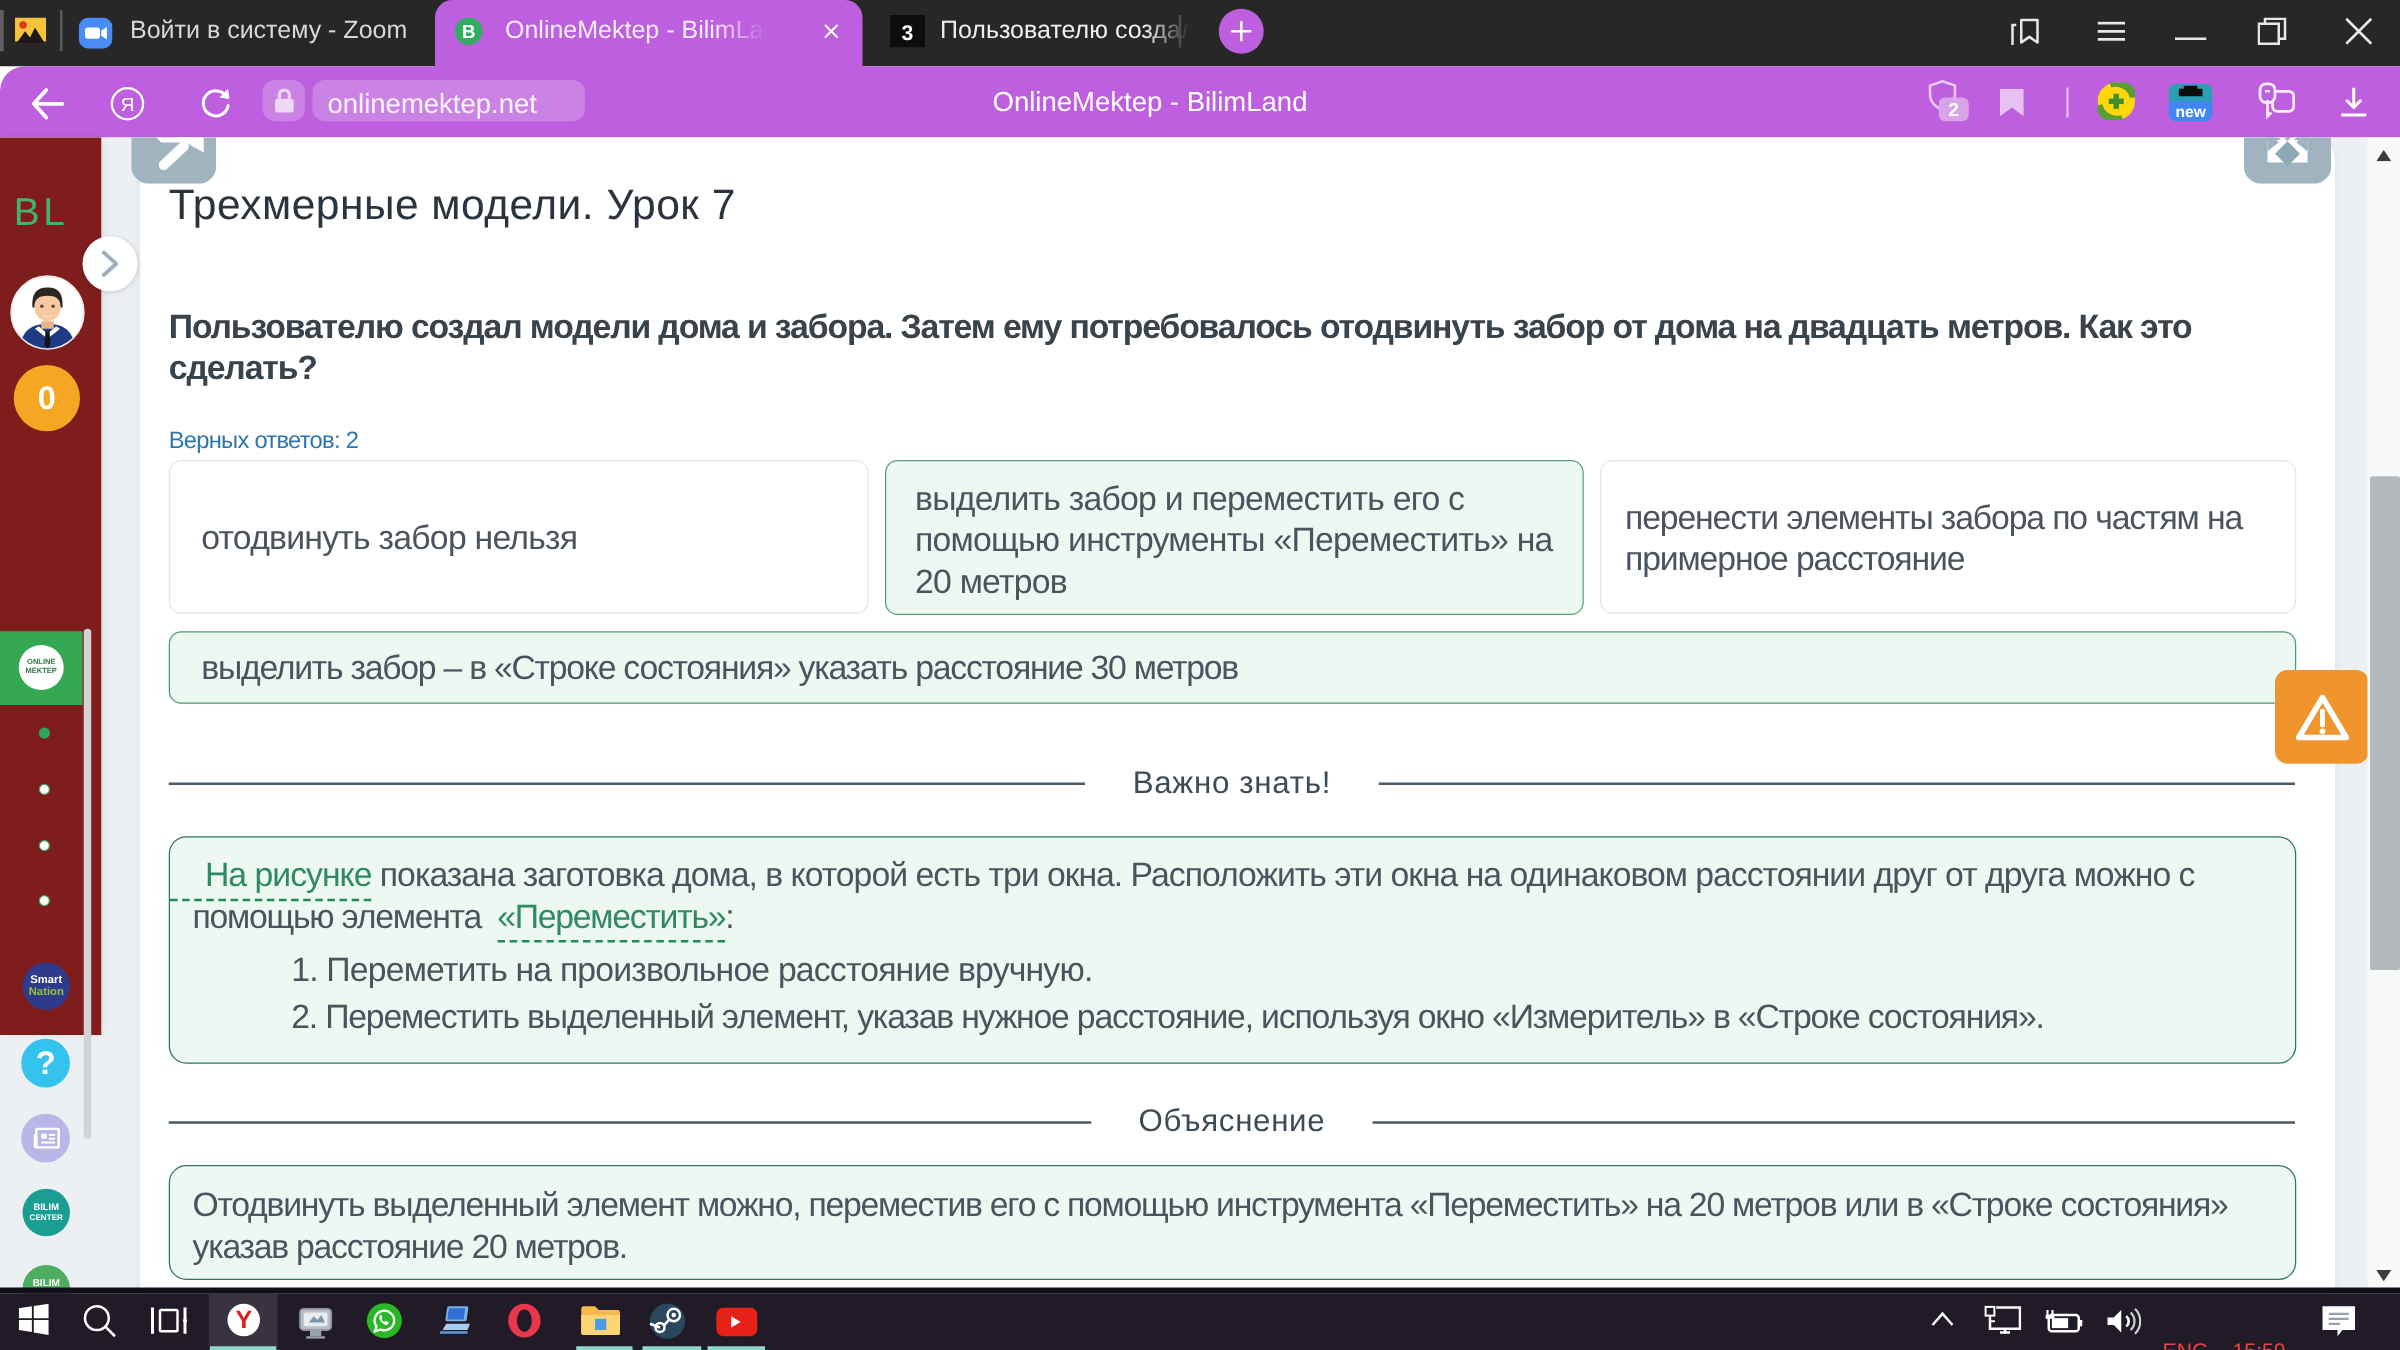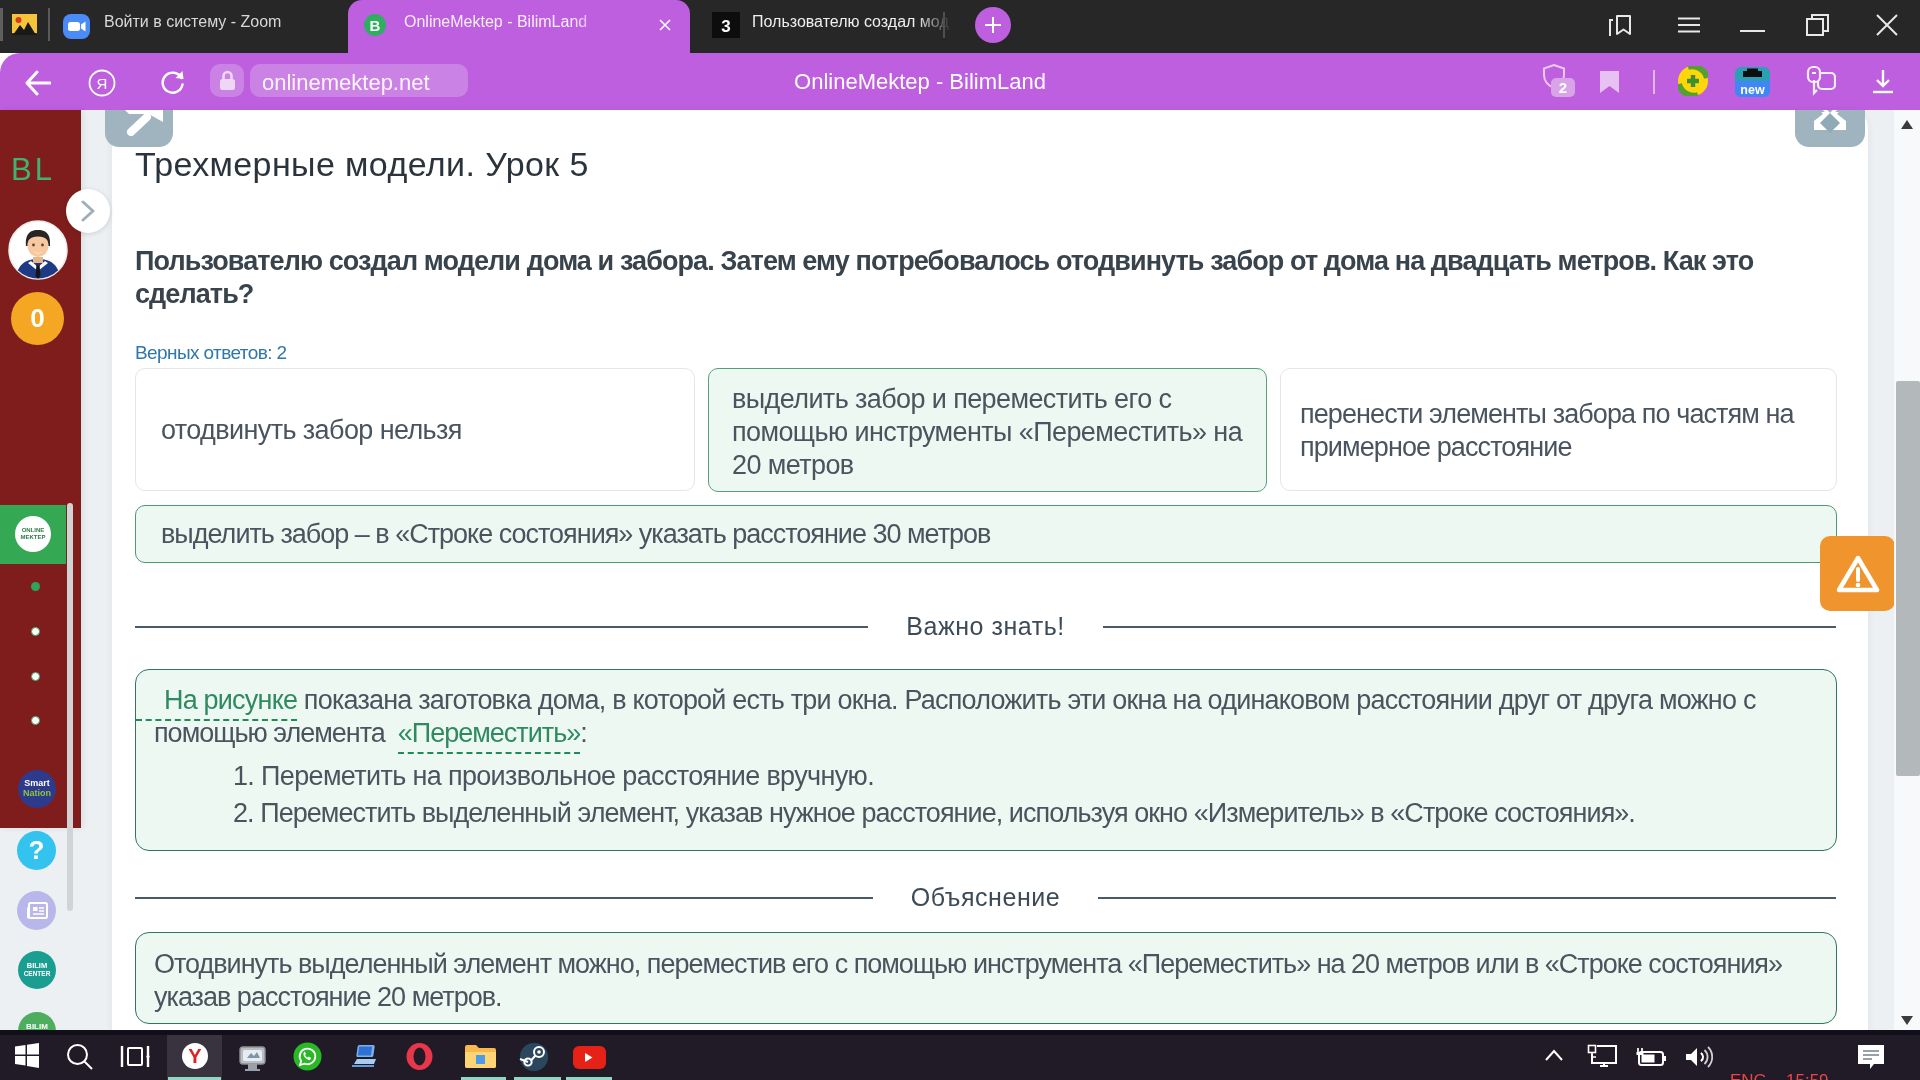--- a/index.html
+++ b/index.html
@@ -3,21 +3,21 @@
 <meta charset="utf-8">
 <style>
   * { margin:0; padding:0; box-sizing:border-box; }
   html,body { width:1920px; height:1080px; overflow:hidden; background:#fff;
     font-family:"Liberation Sans", sans-serif; }
   .abs { position:absolute; }
   #stage { position:relative; width:1920px; height:1080px; }
 
   
   #tabbar { position:absolute; left:0; top:0; width:1920px; height:53px; background:#272727; }
-  .tabtext { position:absolute; color:#d8d8d8; font-size:16px; top:13px; white-space:nowrap; }
+  .tabtext { position:absolute; color:#d8d8d8; font-size:20px; top:13px; white-space:nowrap; }
   #tab-active { position:absolute; left:348px; top:0; width:342px; height:60px;
     background:#bd5fde; border-radius:14px 14px 0 0; }
   .vdiv { position:absolute; width:2px; background:#5a5a5a; }
 
   
   #addrbar { position:absolute; left:0; top:53px; width:1920px; height:57px;
     background:#bd5fde; border-radius:20px 0 0 0; }
   .pill { position:absolute; background:rgba(255,255,255,0.22); border-radius:10px; }
 
   
@@ -167,21 +167,21 @@
         <div class="abs" style="left:0;top:-10px;width:70px;height:47px;background:#9fb4bf;border-radius:6px 6px 14px 14px;"></div>
         <svg class="abs" style="left:17px;top:-4px" width="36" height="32" viewBox="0 0 36 32">
           <path d="M2 6 H34 V24 H2 Z" fill="#fff"></path>
           <path d="M2 -2 L11 8 L2 15 Z" fill="#9fb4bf"></path>
           <path d="M34 -2 L25 8 L34 15 Z" fill="#9fb4bf"></path>
           <path d="M5 -4 L18 9 L31 -4 Z" fill="#9fb4bf" stroke="#fff" stroke-width="3"></path>
           <path d="M18 7 L28 17 L18 27 L8 17 Z" fill="#8fa9b6" stroke="#fff" stroke-width="0"></path>
         </svg>
       </div>
 
-      <div class="abs" id="t-title" style="left:23px;top:35px;color:#2b343c;font-size:34px;letter-spacing:0.4px;white-space:nowrap;">Трехмерные модели. Урок 5</div>
+      <div class="abs" id="t-title" style="left:23px;top:35px;color:#2b343c;font-size:34px;letter-spacing:0.4px;white-space:nowrap;">Трехмерные модели. Урок 7</div>
 
       <div class="abs bodytxt" id="t-q" style="left:23px;top:135px;letter-spacing:-0.9px;font-weight:bold;color:#39434c;white-space:nowrap;">Пользователю создал модели дома и забора. Затем ему потребовалось отодвинуть забор от дома на двадцать метров. Как это<br>сделать?</div>
       <div class="abs" id="t-blue" style="left:23px;top:232px;color:#2e76ac;font-size:19px;letter-spacing:-0.6px;white-space:nowrap;">Верных ответов: 2</div>
 
       <div class="whitecard" style="left:23px;top:258px;width:560px;height:123px;"></div>
       <div class="abs bodytxt" id="t-c1" style="left:49px;top:304px;letter-spacing:-0.6px;white-space:nowrap;">отодвинуть забор нельзя</div>
       <div class="greenbox" style="left:596px;top:258px;width:559px;height:124px;border-color:#55a179;border-radius:10px;"></div>
       <div class="abs bodytxt" id="t-c2" style="left:620px;top:273px;letter-spacing:-0.6px;white-space:nowrap;">выделить забор и переместить его с<br>помощью инструменты «Переместить» на<br>20 метров</div>
       <div class="whitecard" style="left:1168px;top:258px;width:557px;height:123px;"></div>
       <div class="abs bodytxt" id="t-c3" style="left:1188px;top:288px;letter-spacing:-0.9px;white-space:nowrap;">перенести элементы забора по частям на<br>примерное расстояние</div>

